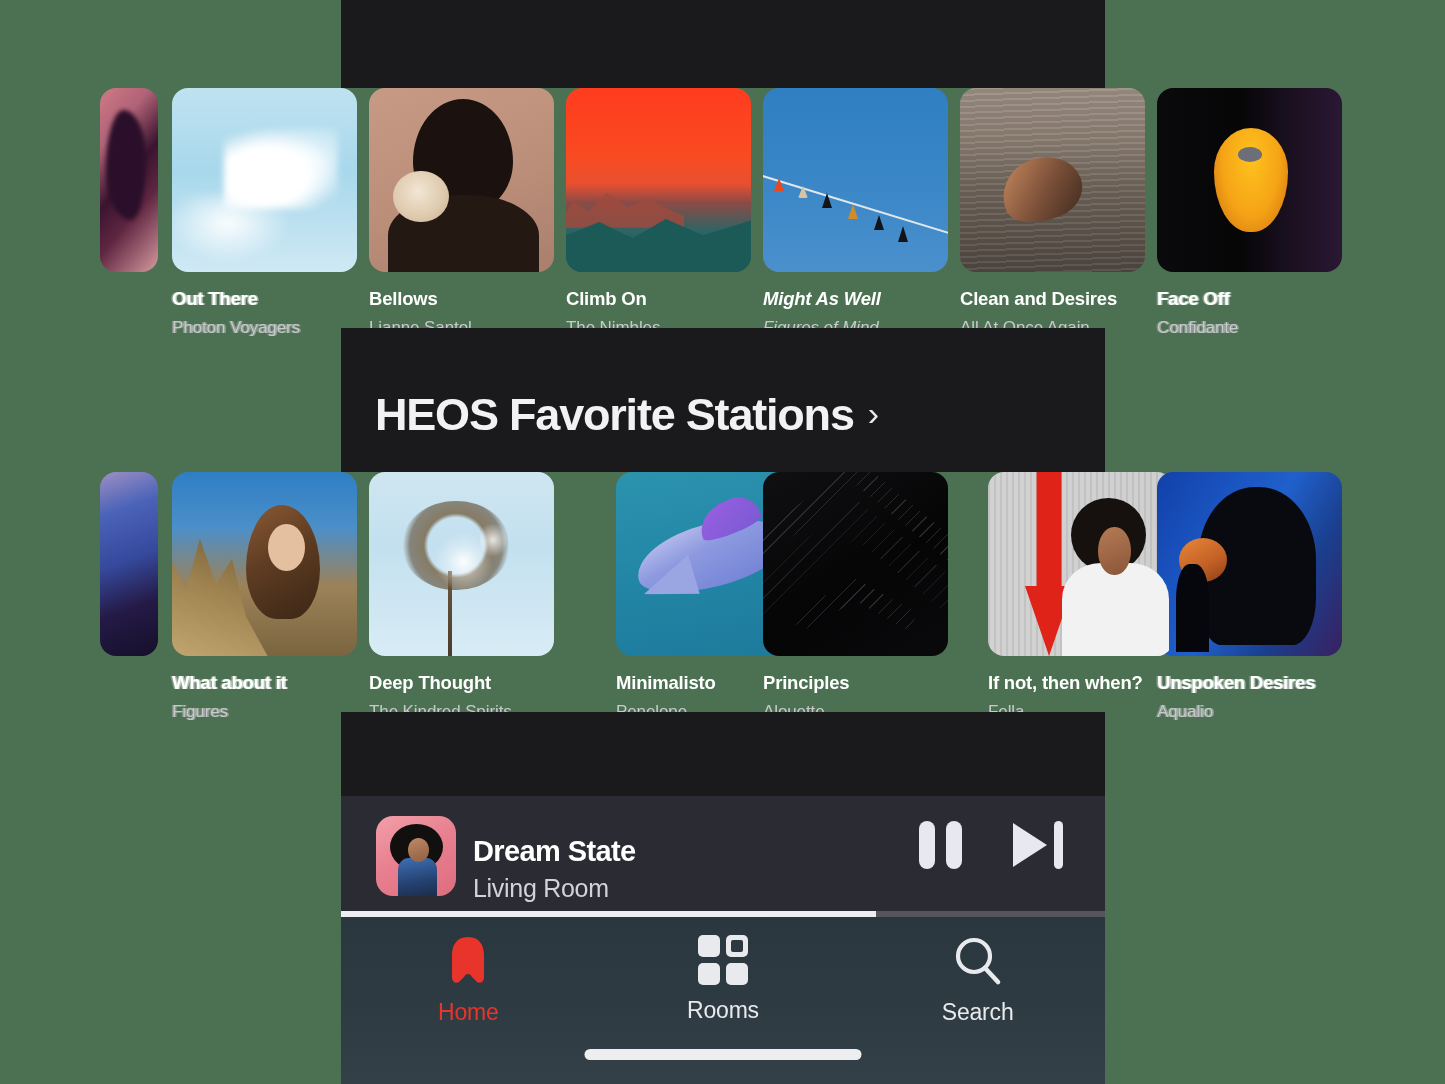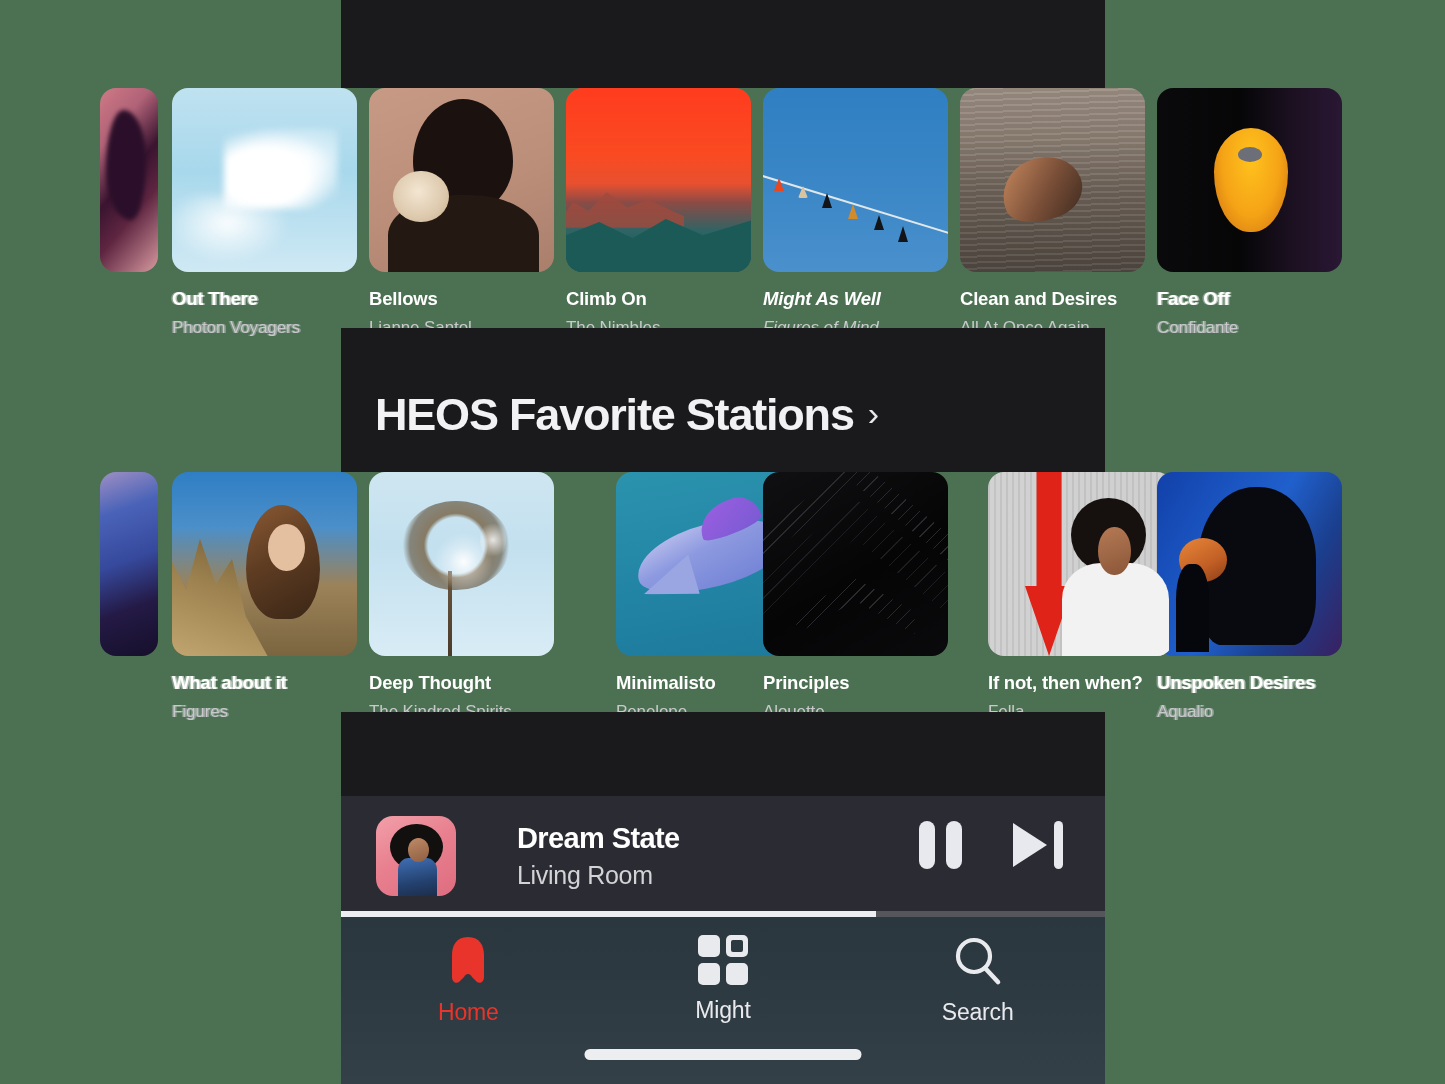--- a/index.html
+++ b/index.html
@@ -78,21 +78,21 @@
   .nowbar {
     position:absolute; left:341px; top:796px; width:764px; height:120px;
     background:#2b2c33;
     z-index:8;
   }
   .np-art {
     position:absolute; left:35px; top:20px; width:80px; height:80px;
     border-radius:17px; overflow:hidden;
     background:#e08b96;
   }
-  .np-txt { position:absolute; left:132px; top:26px;margin-left:44px; }
+  .np-txt { position:absolute; left:132px; top:39px; }
   .np-title { font-size:29px; font-weight:700; color:#fff; letter-spacing:-0.6px; }
   .np-sub   { font-size:25px; font-weight:400; color:#d2d2d7; margin-top:6px; letter-spacing:-0.3px; }
   .np-ctrls { position:absolute; right:42px; top:25px; display:flex; align-items:center; gap:50px; }
   .ic-pause { width:44px; height:48px; display:flex; gap:11px; }
   .ic-pause i { display:block; width:16px; height:48px; background:#e8e9ee; border-radius:8px; }
   .ic-next { width:50px; height:48px; position:relative; }
   .ic-next .tri {
     position:absolute; left:0; top:2px; width:0; height:0;
     border-left:34px solid #e8e9ee;
     border-top:22px solid transparent;
@@ -421,21 +421,21 @@
       <span class="lbl">Home</span>
     </div>
 
     <div class="tab">
       <span class="ic-rooms">
         <i></i>
           <i class="hollow"></i>
           <i></i>
           <i></i>
       </span>
-      <span class="lbl">Might</span>
+      <span class="lbl">Rooms</span>
     </div>
 
     <div class="tab">
       <span class="ic-search">
         <svg width="52" height="52" viewBox="0 0 52 52" aria-hidden="true">
           <circle cx="22" cy="21" r="16" fill="none" stroke="#e9eaee" stroke-width="4.2"></circle>
           <line x1="33" y1="33" x2="46" y2="47" stroke="#e9eaee" stroke-width="4.6" stroke-linecap="round"></line>
         </svg>
       </span>
       <span class="lbl">Search</span>

